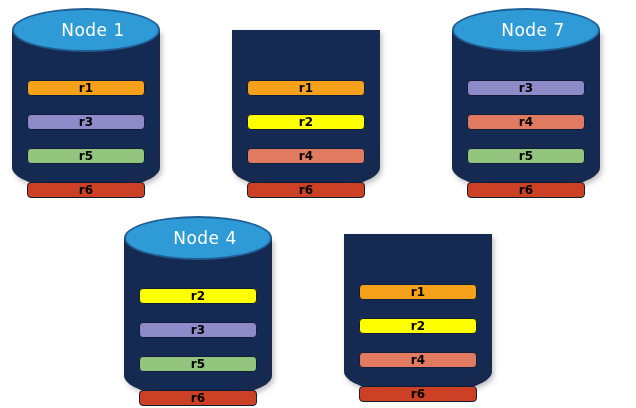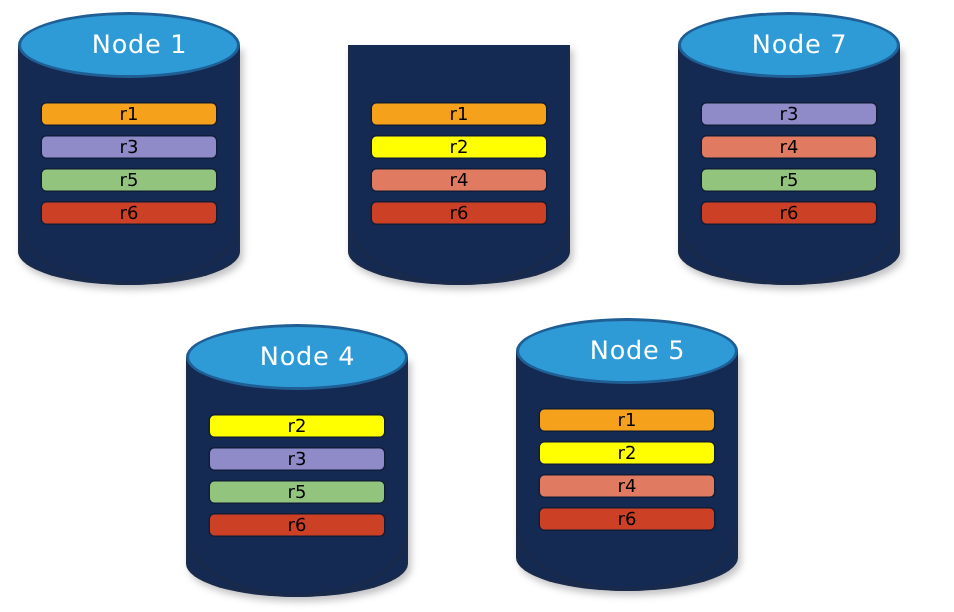--- a/index.html
+++ b/index.html
@@ -83,30 +83,30 @@
     position: absolute;
     left: 0;
     right: 0;
     z-index: 4;
     display: flex;
     flex-direction: column;
   }
 
   .replica {
     height: 16px;
-    margin: 0 auto 6px auto;
+    margin: 12px auto 6px auto;
     border: 1.5px solid #101d38;
     border-radius: 4px;
     box-sizing: border-box;
     display: flex;
     align-items: center;
     justify-content: center;
     color: #000000;
     font-size: 12px;
-    font-weight: normal;
+    font-weight: bold;
     font-family: "DejaVu Sans", sans-serif;
     line-height: 1;
   }
   .replica:last-child { margin-bottom: 0; }
 </style>
 </head>
 <body>
 
 <div id="canvas">
     <div class="node" style="left: 12px; top: 8px; width: 148px; height: 182px;">
@@ -159,23 +159,20 @@
         <div class="replica" style="background: rgb(255, 255, 0); width: 118px;">r2</div>
         <div class="replica" style="background: rgb(142, 139, 200); width: 118px;">r3</div>
         <div class="replica" style="background: rgb(147, 196, 125); width: 118px;">r5</div>
         <div class="replica" style="background: rgb(204, 65, 37); width: 118px;">r6</div>
       </div>
     </div>
     <div class="node" style="left: 344px; top: 212px; width: 148px; height: 182px;">
       <div class="cyl-body">
         <div class="cyl-bottom"></div>
       </div>
-      <div class="cyl-top">
-        <span class="node-label">Node  5</span>
-      </div>
       <div class="replicas" style="top: 60px;">
         <div class="replica" style="background: rgb(245, 161, 27); width: 118px;">r1</div>
         <div class="replica" style="background: rgb(255, 255, 0); width: 118px;">r2</div>
         <div class="replica" style="background: rgb(224, 123, 98); width: 118px;">r4</div>
         <div class="replica" style="background: rgb(204, 65, 37); width: 118px;">r6</div>
       </div>
     </div>
   </div>
 
 </body></html>

